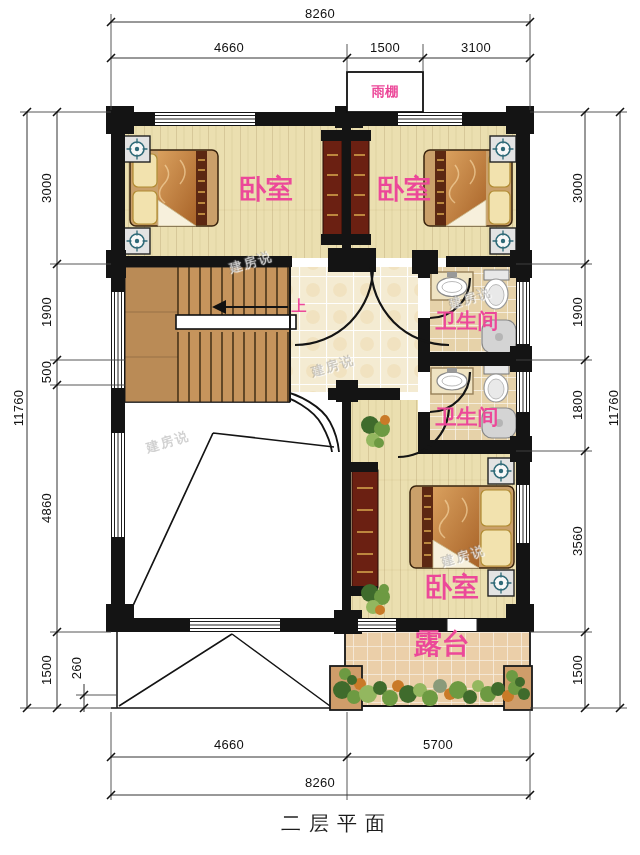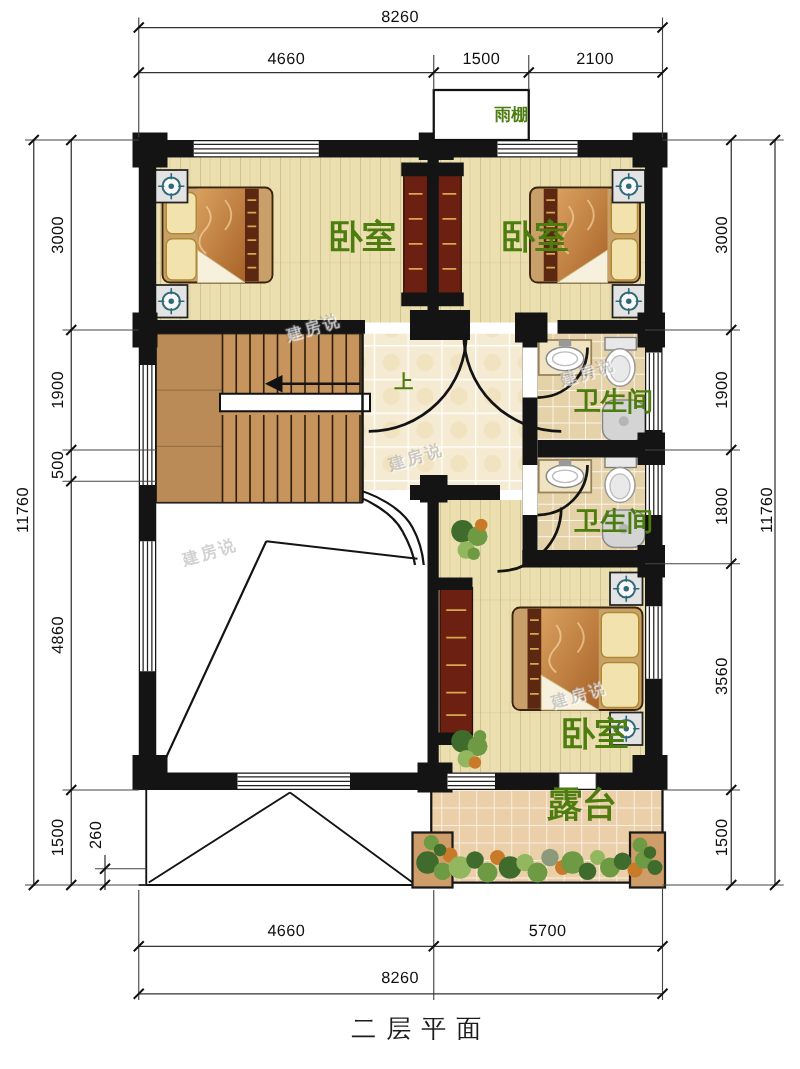--- a/index.html
+++ b/index.html
@@ -10,22 +10,22 @@
   .win{fill:#ffffff;}
   .winln{stroke:#222;stroke-width:1;}
   .arc{stroke:#141414;stroke-width:2.2;fill:none;}
   .ln{stroke:#141414;fill:none;}
   .dimln{stroke:#333;stroke-width:1;fill:none;}
   .ext{stroke:#444;stroke-width:0.9;fill:none;}
   .tick{stroke:#111;stroke-width:1.6;}
   .lbl{position:absolute;transform:translate(-50%,-50%);font-size:13px;color:#111;
        white-space:nowrap;letter-spacing:.3px;z-index:10;}
   .lbl.v{transform:translate(-50%,-50%) rotate(-90deg);}
-  .room{position:absolute;transform:translate(-50%,-50%);font-weight:bold;color:#4d7c0f;
-        white-space:nowrap;z-index:10;margin-left:24px;}
+  .room{position:absolute;transform:translate(-50%,-50%);font-weight:bold;color:#ec4899;
+        white-space:nowrap;z-index:10;}
   .title{position:absolute;transform:translate(-50%,-50%);font-size:20px;letter-spacing:8px;
          color:#1c1c1c;z-index:10;}
   .wm{position:absolute;transform:translate(-50%,-50%) rotate(-17deg);font-size:13px;font-weight:bold;
       letter-spacing:2px;color:rgba(90,90,90,0.28);text-shadow:1px 1px 1px rgba(255,255,255,0.9);
       z-index:6;white-space:nowrap;}
 </style>
 </head>
 <body>
 
 <div id="stage">
@@ -346,21 +346,21 @@
                           M581,116 l8,-8 M581,268 l8,-8 M581,364 l8,-8 M581,455 l8,-8 M581,636 l8,-8 M581,712 l8,-8
                           M616,116 l8,-8 M616,712 l8,-8
                           M107,761 l8,-8 M343,761 l8,-8 M526,761 l8,-8
                           M107,799 l8,-8 M526,799 l8,-8"></path>
   </g>
 </svg>
 
 <div class="lbl" style="left:320px;top:13px">8260</div>
 <div class="lbl" style="left:229px;top:47px">4660</div>
 <div class="lbl" style="left:385px;top:47px">1500</div>
-<div class="lbl" style="left:476px;top:47px">2100</div>
+<div class="lbl" style="left:476px;top:47px">3100</div>
 
 <div class="lbl v" style="left:18px;top:408px">11760</div>
 <div class="lbl v" style="left:46px;top:188px">3000</div>
 <div class="lbl v" style="left:46px;top:312px">1900</div>
 <div class="lbl v" style="left:46px;top:372px">500</div>
 <div class="lbl v" style="left:46px;top:508px">4860</div>
 <div class="lbl v" style="left:46px;top:670px">1500</div>
 <div class="lbl v" style="left:76px;top:668px">260</div>
 
 <div class="lbl v" style="left:577px;top:188px">3000</div>

